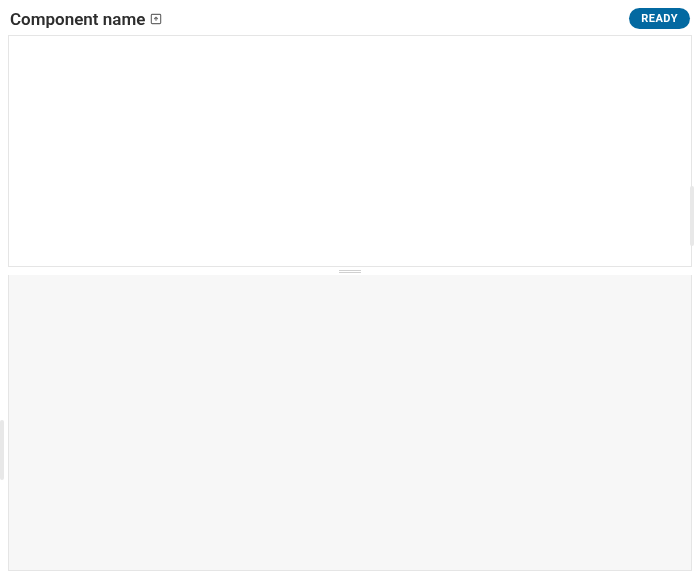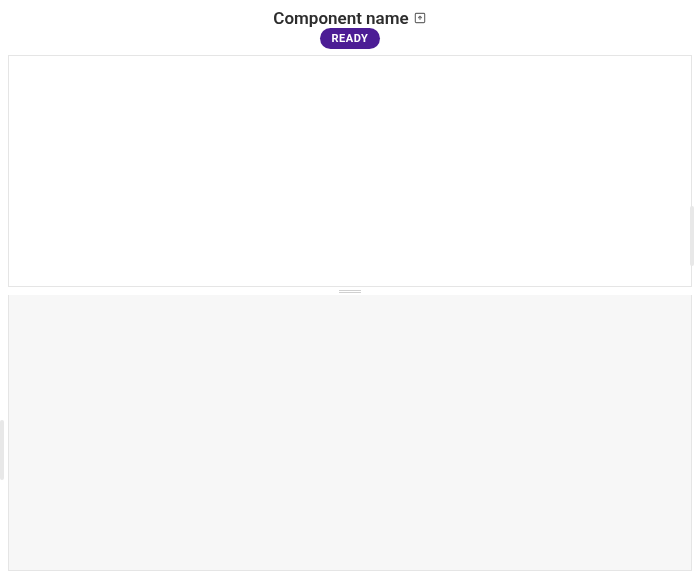--- a/index.html
+++ b/index.html
@@ -13,45 +13,43 @@
   }
   .page {
     width: 100%;
     height: 100%;
     display: flex;
     flex-direction: column;
     padding: 8px;
   }
   .header {
     display: flex;
-    align-items: center;
     justify-content: space-between;
     padding: 0 2px 6px 2px;
-    flex-direction: column;
   }
   .title-wrap {
     display: flex;
     align-items: center;
     gap: 4px;
   }
   .title {
     font-size: 17px;
     font-weight: 600;
     color: #2d2d2d;
   }
   .open-icon {
     width: 14px;
     height: 14px;
     display: inline-flex;
     align-items: center;
     justify-content: center;
     color: #6b6b6b;
   }
   .status-badge {
-    background: #4c1d95;
+    background: #0369a1;
     color: #ffffff;
     font-size: 11px;
     font-weight: 700;
     letter-spacing: 0.5px;
     padding: 4px 12px;
     border-radius: 11px;
   }
   .preview-pane {
     border: 1px solid #e5e5e5;
     background: #ffffff;

